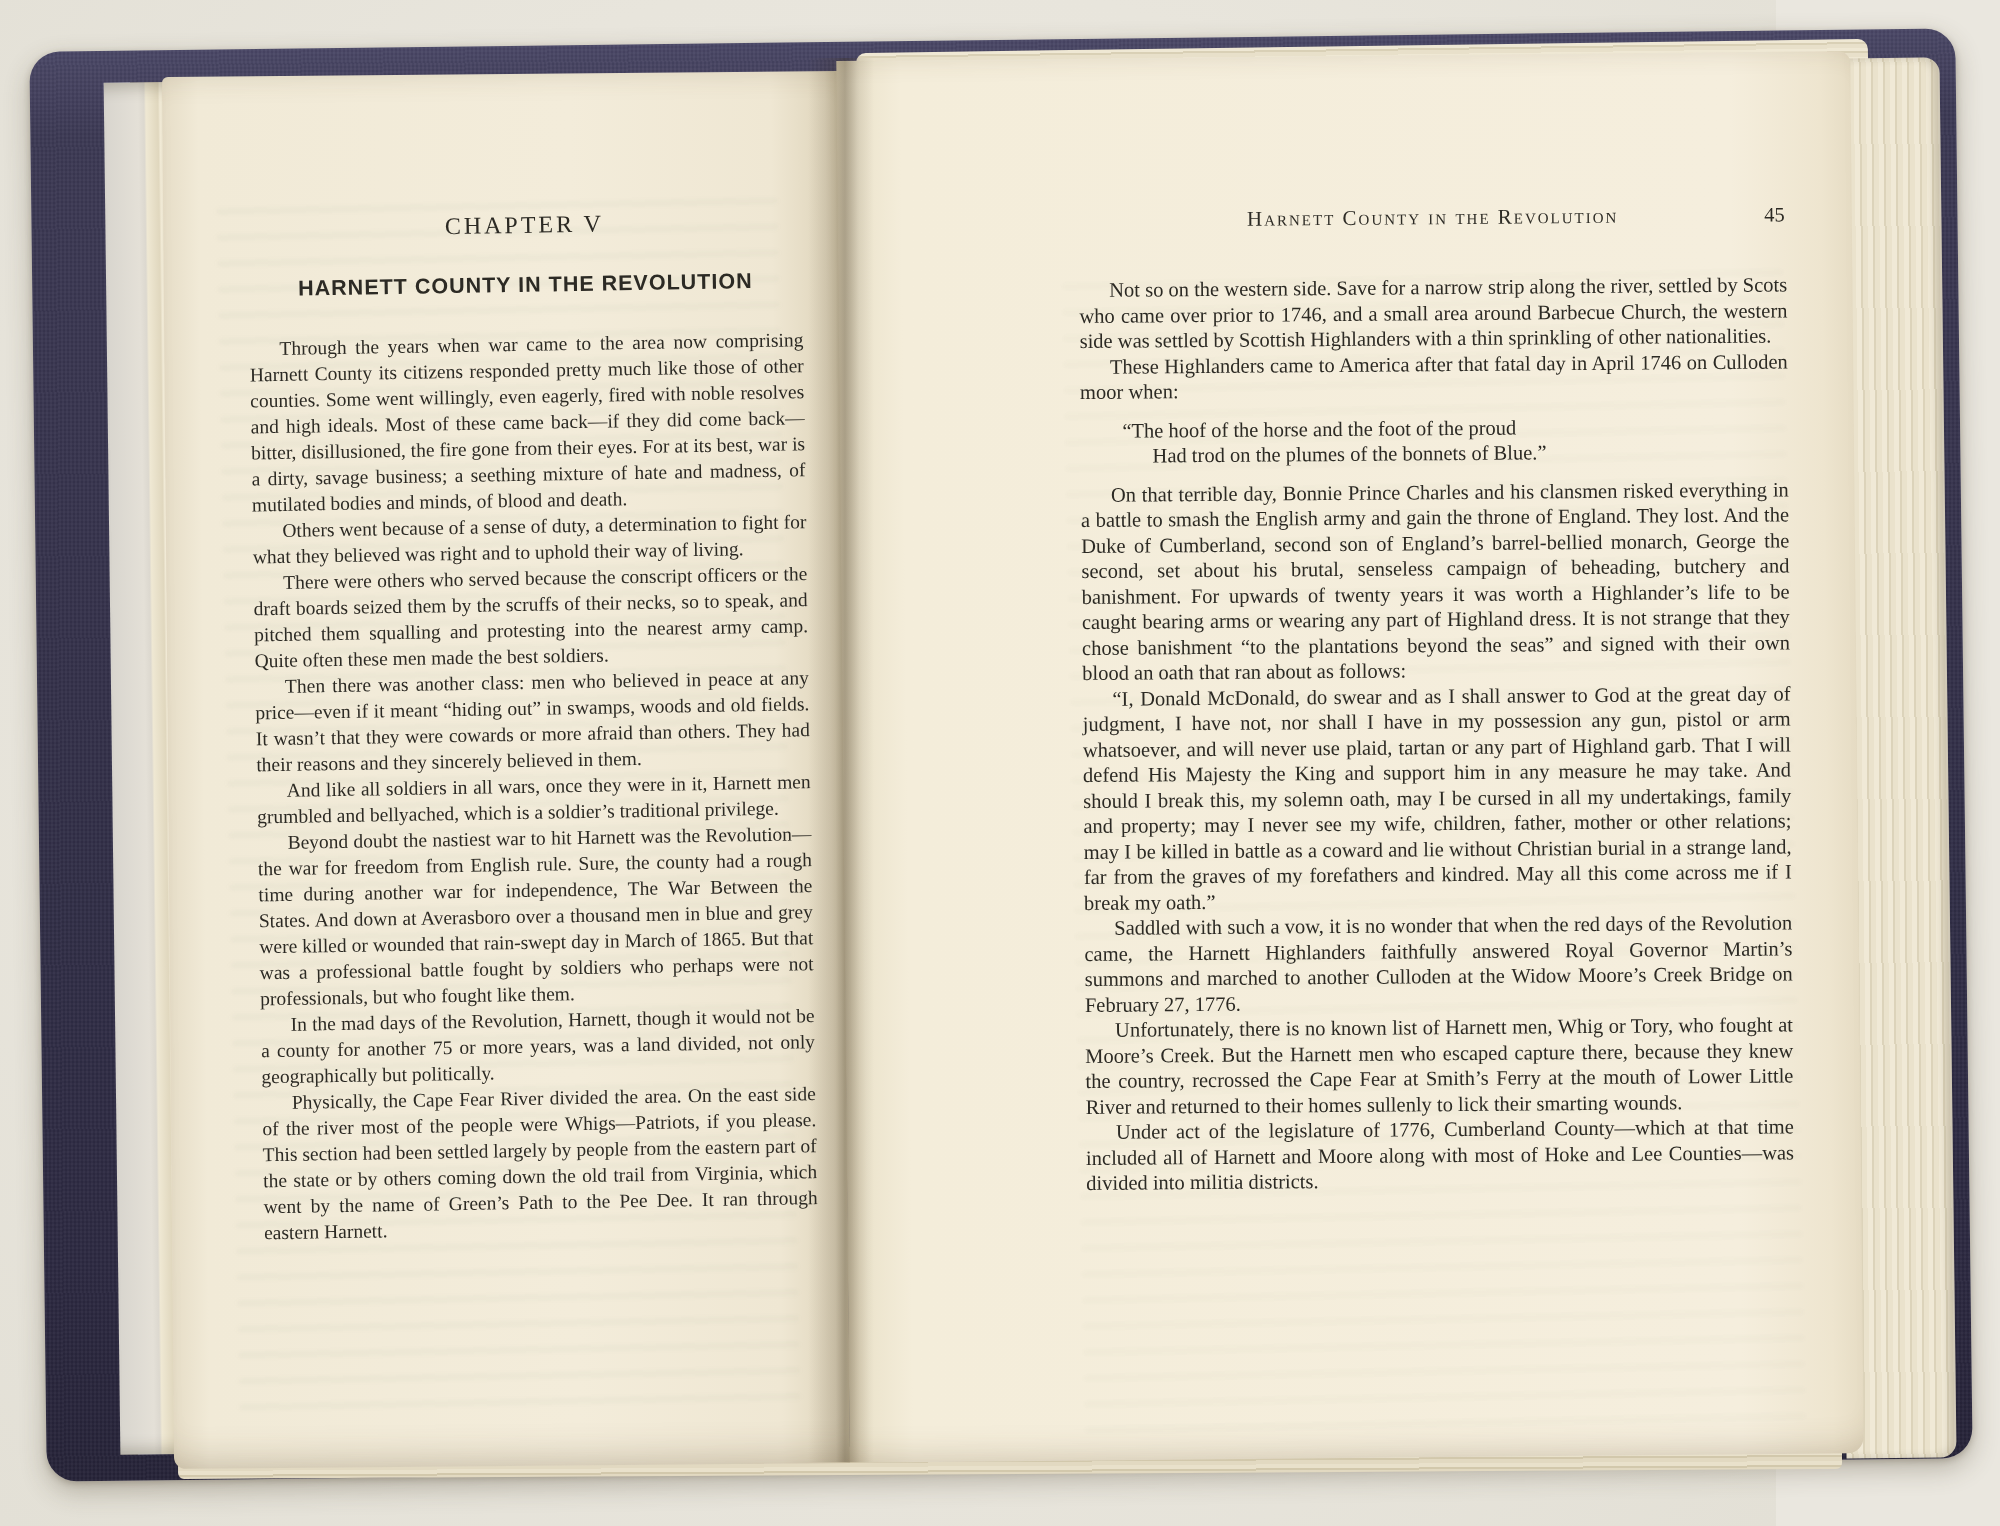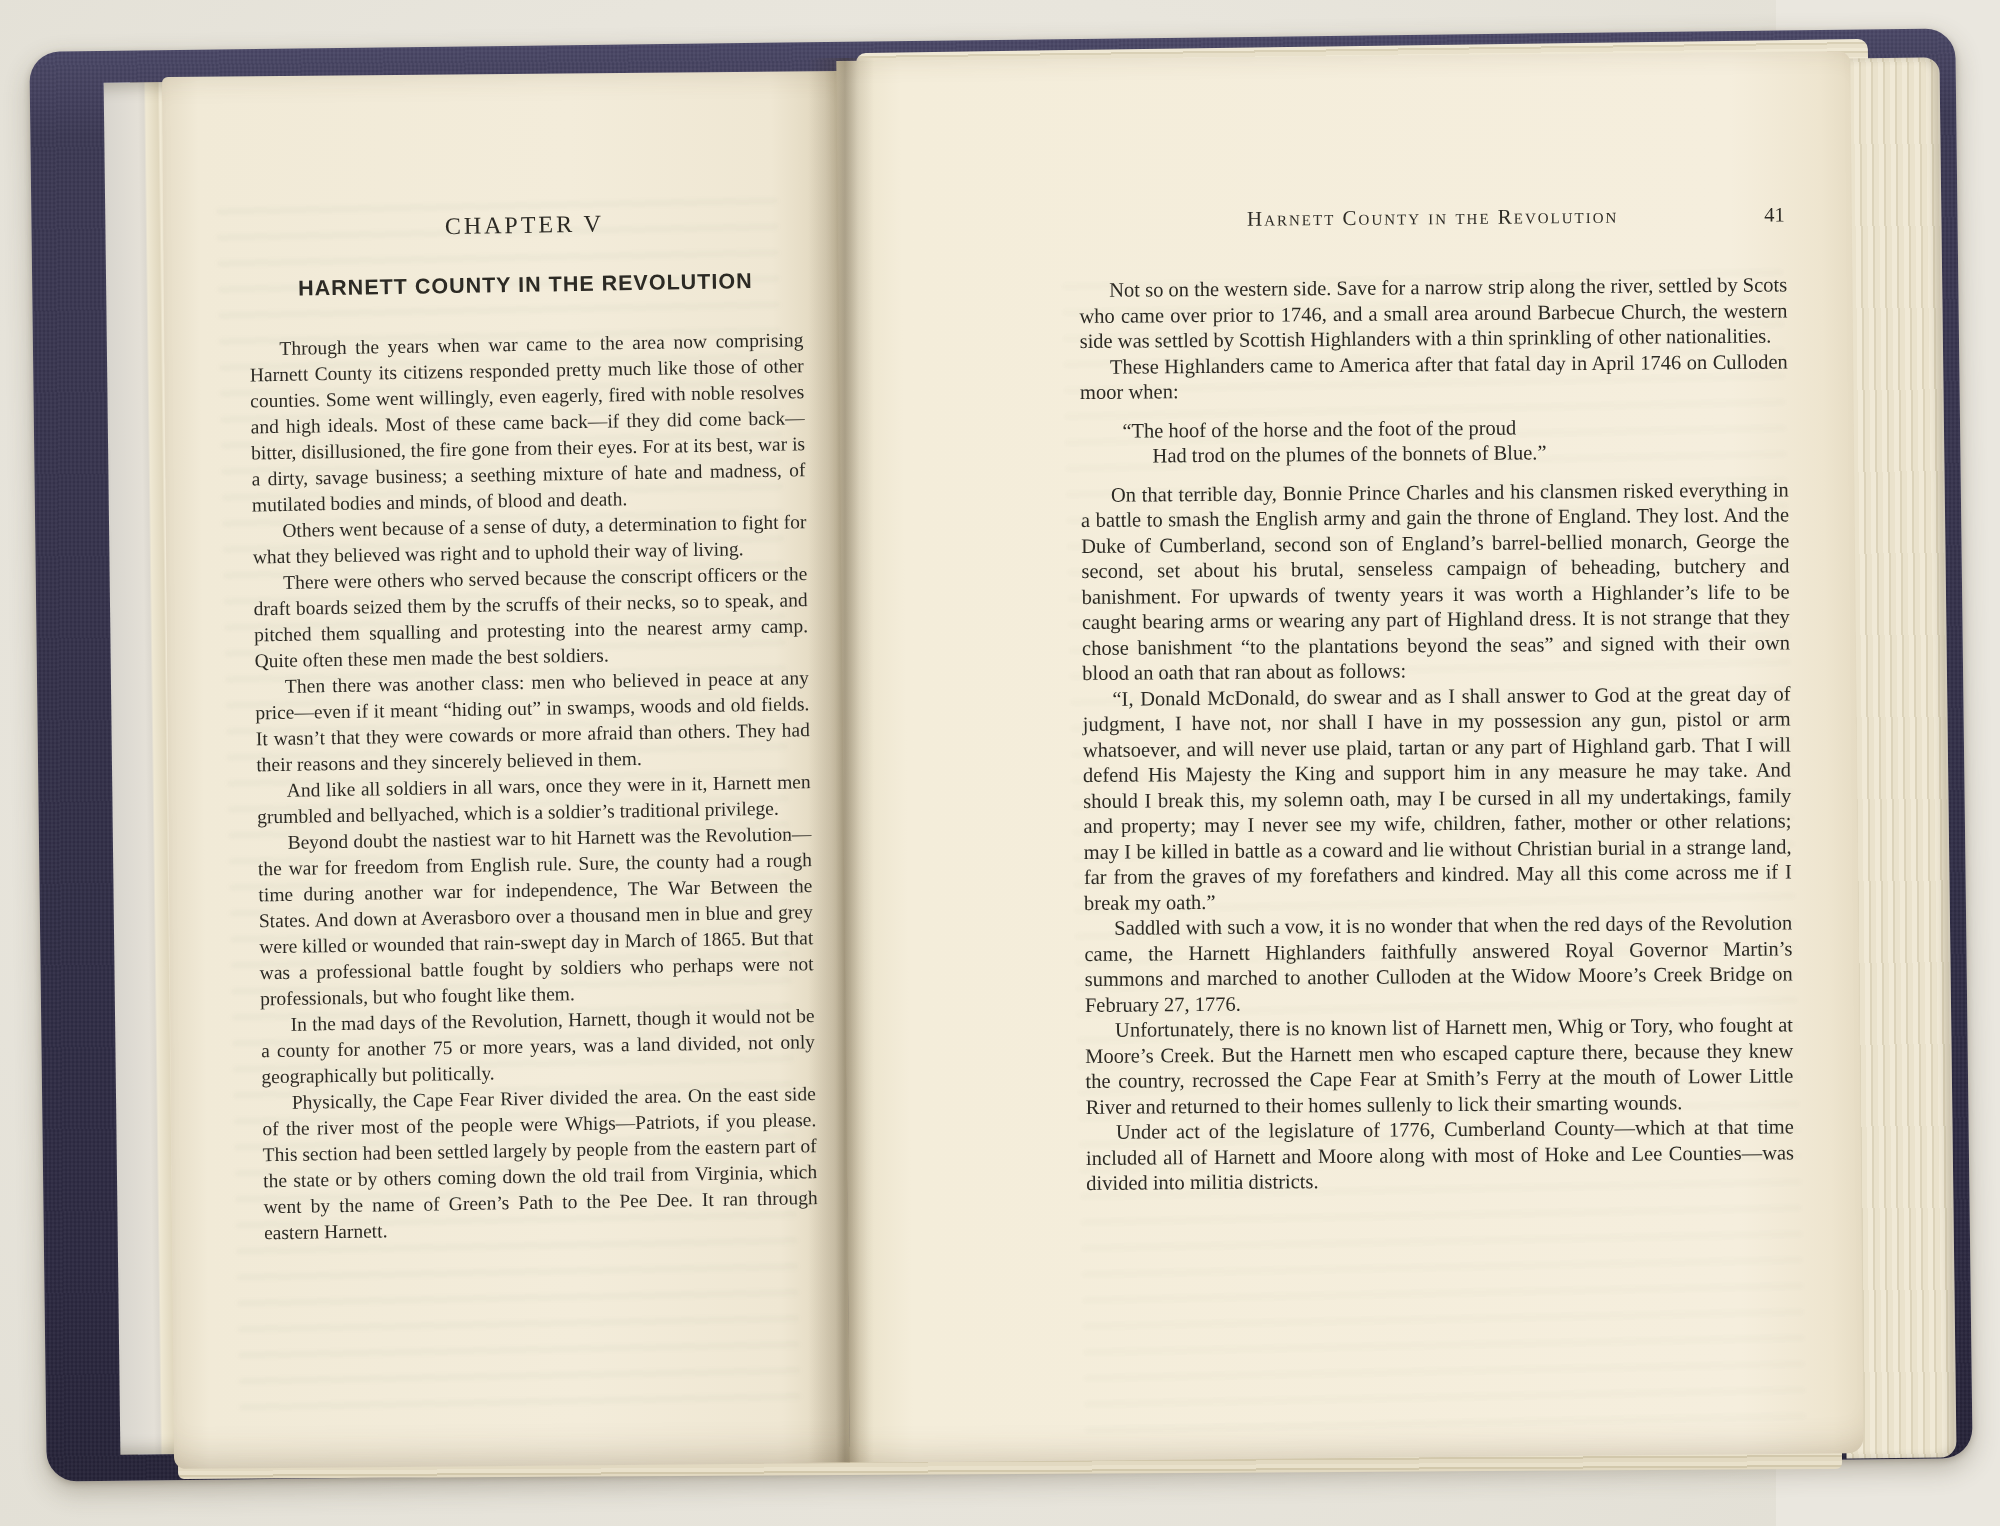--- a/index.html
+++ b/index.html
@@ -145,21 +145,21 @@
       <p>In the mad days of the Revolution, Harnett, though it would not be a county for another 75 or more years, was a land divided, not only geographically but politically.</p>
       <p>Physically, the Cape Fear River divided the area.  On the east side of the river most of the people were Whigs—Patriots, if you please.  This section had been settled largely by people from the eastern part of the state or by others coming down the old trail from Virginia, which went by the name of Green’s Path to the Pee Dee.  It ran through eastern Harnett.</p>
     </div>
   </div>
 
   <div class="page page-right">
     <div class="ghost ghost-right"></div>
     <div class="text-block right-text">
       <div class="running-head-row">
         <span class="rh-text">Harnett County in the Revolution</span>
-        <span class="rh-num">41</span>
+        <span class="rh-num">45</span>
       </div>
       <p>Not so on the western side.  Save for a narrow strip along the river, settled by Scots who came over prior to 1746, and a small area around Barbecue Church, the western side was settled by Scottish Highlanders with a thin sprinkling of other nationalities.</p>
       <p>These Highlanders came to America after that fatal day in April 1746 on Culloden moor when:</p>
       <div class="verse">
         <div class="verse-line-1">“The hoof of the horse and the foot of the proud</div>
         <div class="verse-line-2">Had trod on the plumes of the bonnets of Blue.”</div>
       </div>
       <p>On that terrible day, Bonnie Prince Charles and his clansmen risked everything in a battle to smash the English army and gain the throne of England.  They lost.  And the Duke of Cumberland, second son of England’s barrel-bellied monarch, George the second, set about his brutal, senseless campaign of beheading, butchery and banishment.  For upwards of twenty years it was worth a Highlander’s life to be caught bearing arms or wearing any part of Highland dress.  It is not strange that they chose banishment “to the plantations beyond the seas” and signed with their own blood an oath that ran about as follows:</p>
       <p>“I, Donald McDonald, do swear and as I shall answer to God at the great day of judgment, I have not, nor shall I have in my possession any gun, pistol or arm whatsoever, and will never use plaid, tartan or any part of Highland garb.  That I will defend His Majesty the King and support him in any measure he may take.  And should I break this, my solemn oath, may I be cursed in all my undertakings, family and property; may I never see my wife, children, father, mother or other relations; may I be killed in battle as a coward and lie without Christian burial in a strange land, far from the graves of my forefathers and kindred.  May all this come across me if I break my oath.”</p>
       <p>Saddled with such a vow, it is no wonder that when the red days of the Revolution came, the Harnett Highlanders faithfully answered Royal Governor Martin’s summons and marched to another Culloden at the Widow Moore’s Creek Bridge on February 27, 1776.</p>

